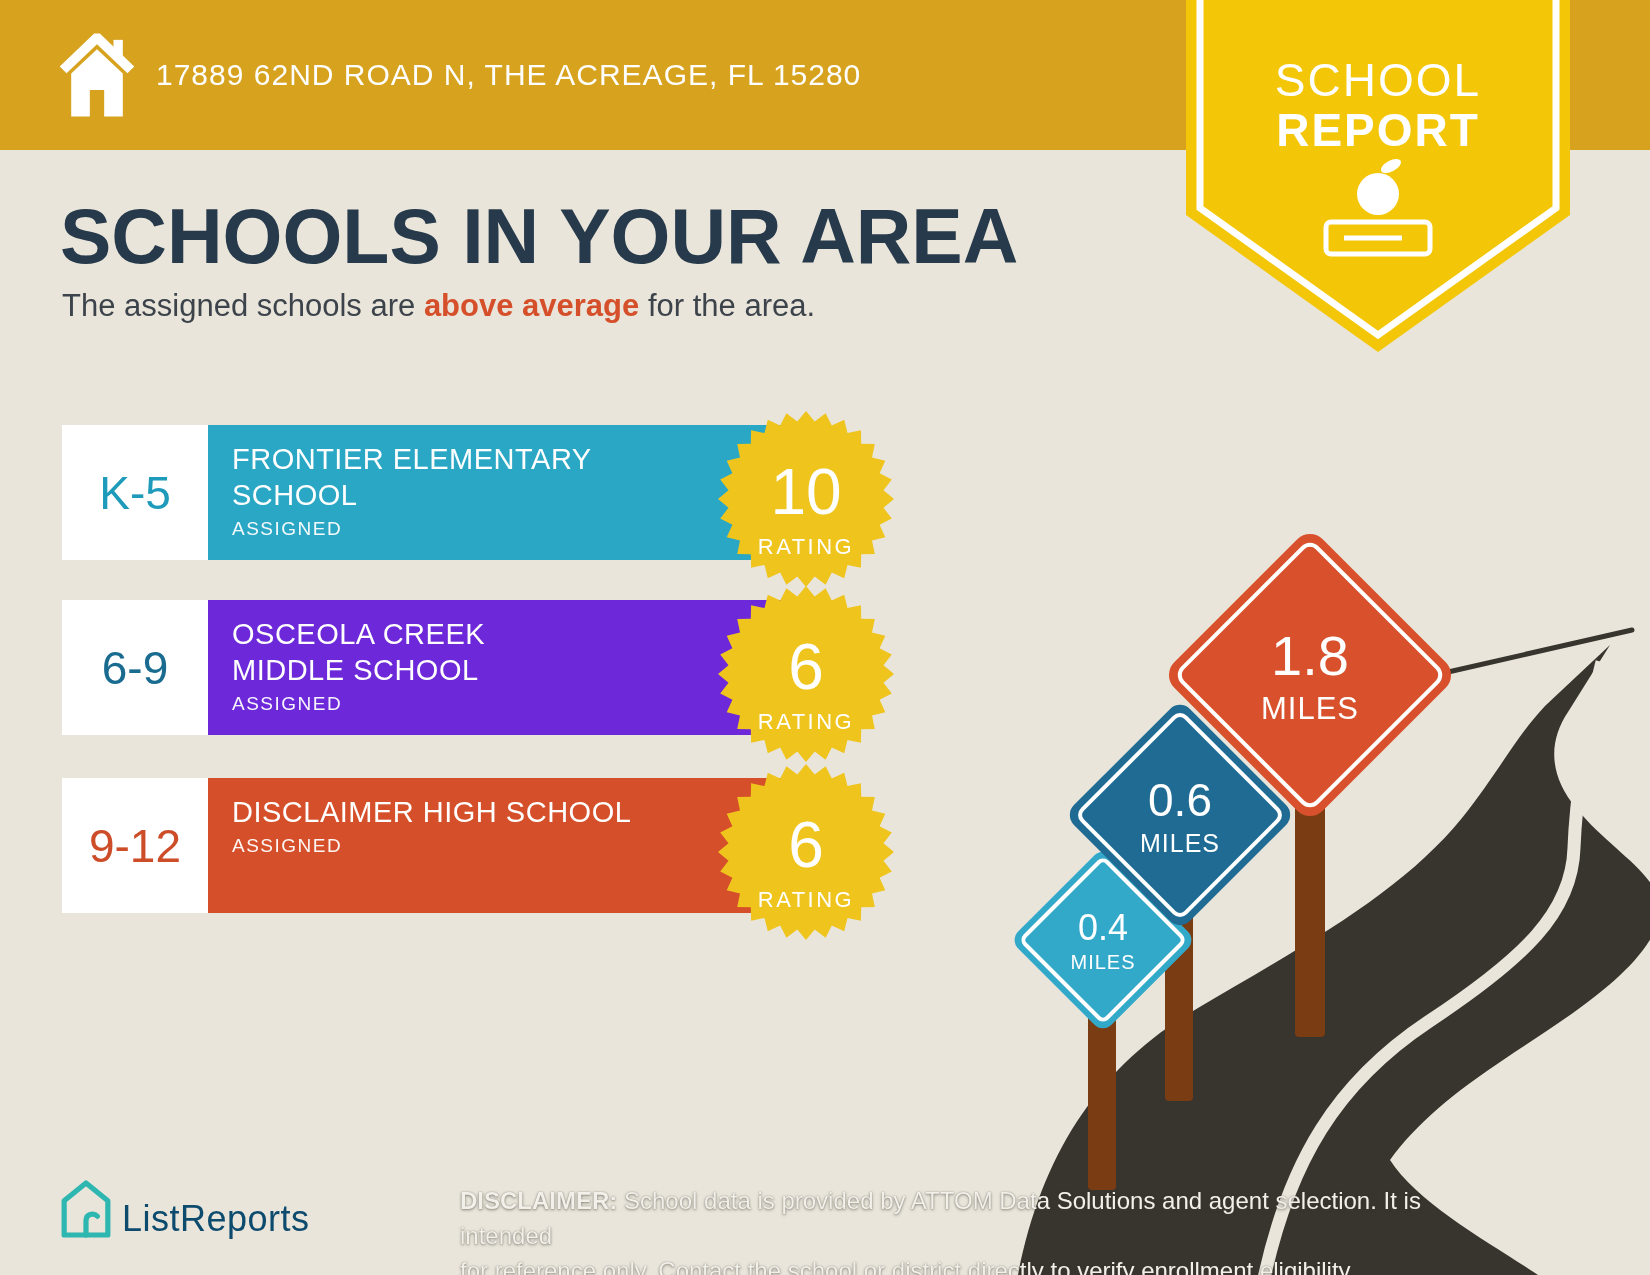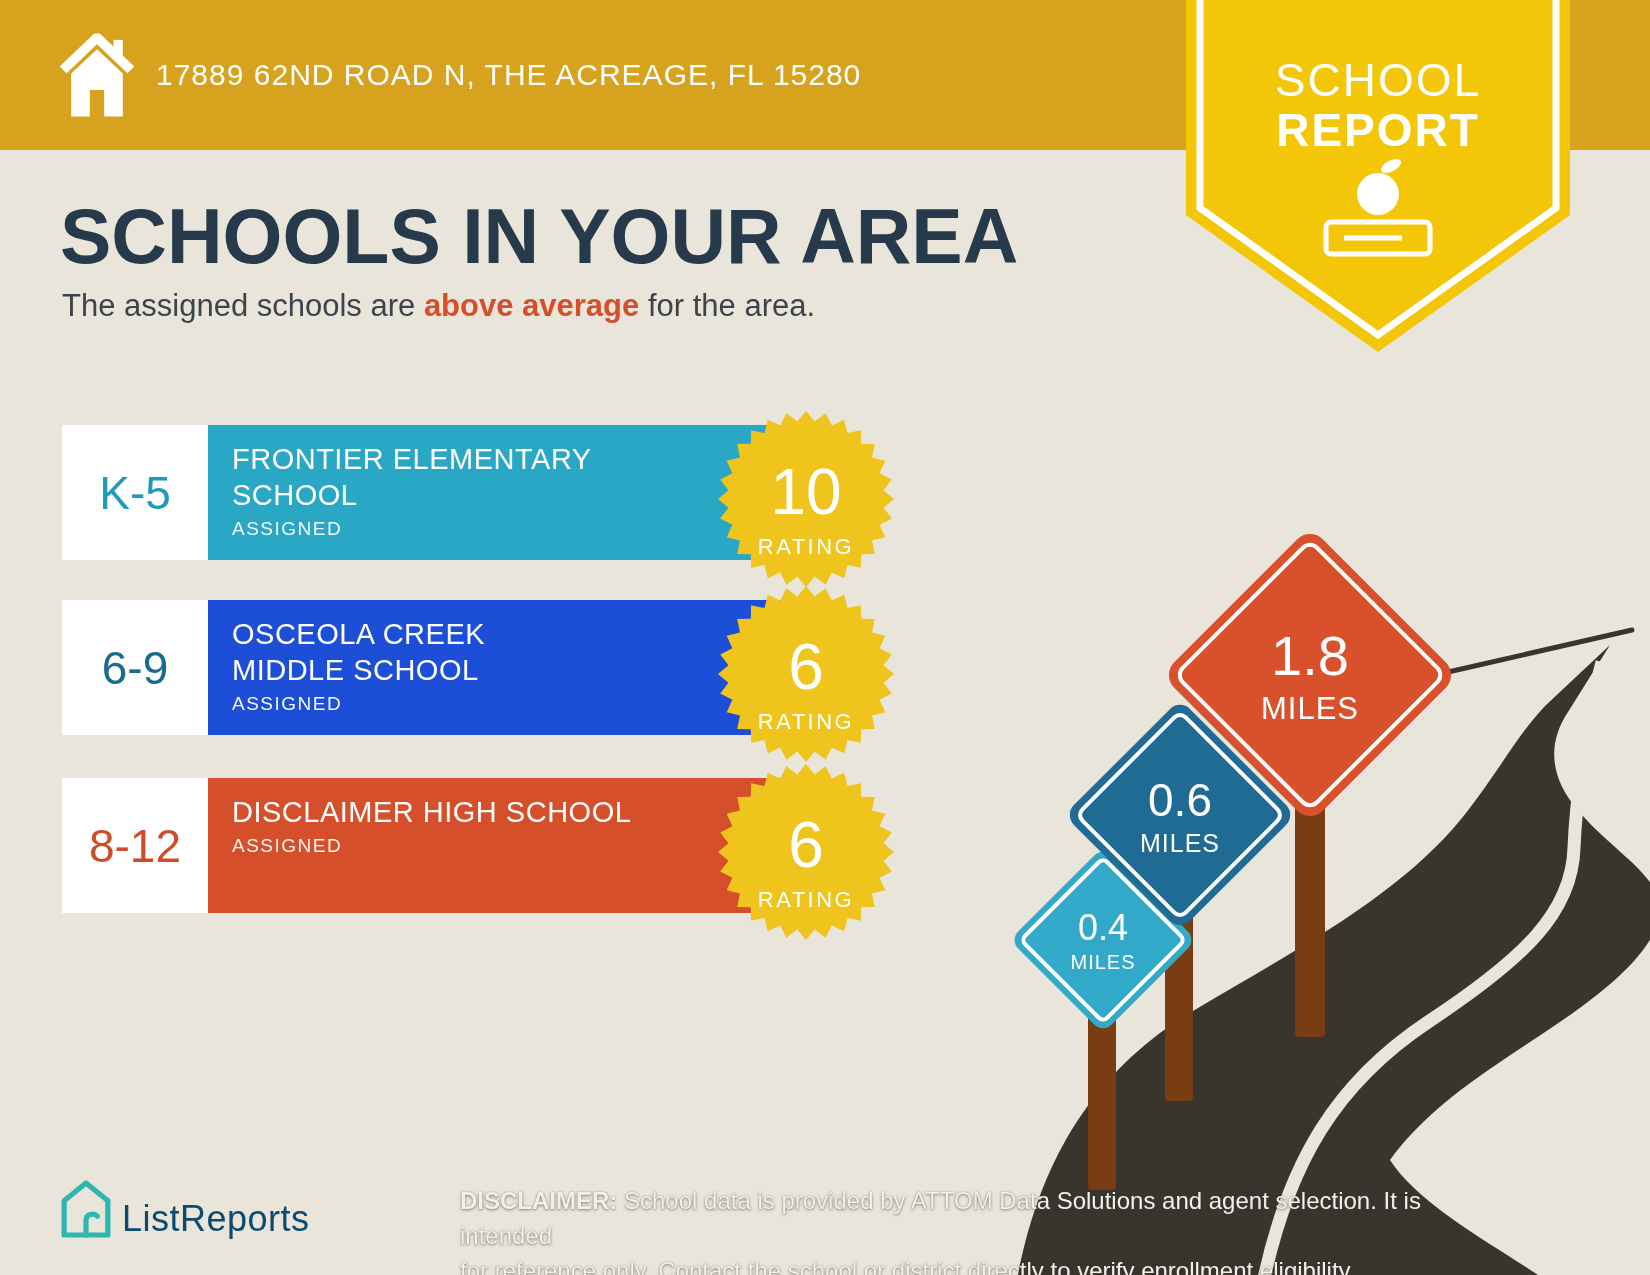--- a/index.html
+++ b/index.html
@@ -32,21 +32,21 @@
   .row1{top:425px;} .row2{top:600px;} .row3{top:778px;}
   .grade-box{
     position:absolute;left:0;top:0;width:146px;height:135px;background:#FFFFFF;
     display:flex;align-items:center;justify-content:center;font-size:46px;font-weight:400;text-align:right;
   }
   .row1 .grade-box{color:#1E9ABA;} .row2 .grade-box{color:#1A6B90;} .row3 .grade-box{color:#CC4D28;}
   .bar{
     position:absolute;left:146px;top:0;width:594px;height:135px;box-sizing:border-box;
     padding:16px 0 0 24px;color:#FFFFFF;
   }
-  .row1 .bar{background:#2AA7C5;} .row2 .bar{background:#1d4ed8;} .row3 .bar{background:#D5502A;}
+  .row1 .bar{background:#2AA7C5;} .row2 .bar{background:#6d28d9;} .row3 .bar{background:#D5502A;}
   .school-name{font-size:29px;line-height:36px;letter-spacing:.5px;font-weight:400;}
   .school-status{font-size:19px;letter-spacing:1.5px;margin-top:5px;opacity:.95;}
   .badge{position:absolute;left:649px;top:-21px;width:190px;height:190px;}
   .badge text{fill:#FFFFFF;}
   .badge .num{font-size:64px;font-weight:400;}
   .badge .lbl{font-size:22px;letter-spacing:2.5px;}
   
   .road-svg{position:absolute;left:0;top:0;z-index:1;}
   
   .sign{position:absolute;z-index:2;transform:rotate(45deg);}
@@ -133,21 +133,21 @@
       <div class="school-status">ASSIGNED</div>
     </div>
     <svg class="badge" viewBox="0 0 190 190">
       <polygon fill="#EFC41D" points="95.0,7.0 103.7,17.5 114.6,9.2 120.8,21.4 133.2,15.7 136.5,29.0 149.9,26.2 150.2,39.8 163.8,40.1 161.0,53.5 174.3,56.8 168.6,69.2 180.8,75.4 172.5,86.3 183.0,95.0 172.5,103.7 180.8,114.6 168.6,120.8 174.3,133.2 161.0,136.5 163.8,149.9 150.2,150.2 149.9,163.8 136.5,161.0 133.2,174.3 120.8,168.6 114.6,180.8 103.7,172.5 95.0,183.0 86.3,172.5 75.4,180.8 69.2,168.6 56.8,174.3 53.5,161.0 40.1,163.8 39.8,150.2 26.2,149.9 29.0,136.5 15.7,133.2 21.4,120.8 9.2,114.6 17.5,103.7 7.0,95.0 17.5,86.3 9.2,75.4 21.4,69.2 15.7,56.8 29.0,53.5 26.2,40.1 39.8,39.8 40.1,26.2 53.5,29.0 56.8,15.7 69.2,21.4 75.4,9.2 86.3,17.5"></polygon>
       <text class="num" x="95" y="110" text-anchor="middle">6</text>
       <text class="lbl" x="95" y="150" text-anchor="middle">RATING</text>
     </svg>
   </div>
 
   <div class="row row3">
-    <div class="grade-box">8-12</div>
+    <div class="grade-box">9-12</div>
     <div class="bar">
       <div class="school-name">
         <div>DISCLAIMER HIGH SCHOOL</div>
       </div>
       <div class="school-status">ASSIGNED</div>
     </div>
     <svg class="badge" viewBox="0 0 190 190">
       <polygon fill="#EFC41D" points="95.0,7.0 103.7,17.5 114.6,9.2 120.8,21.4 133.2,15.7 136.5,29.0 149.9,26.2 150.2,39.8 163.8,40.1 161.0,53.5 174.3,56.8 168.6,69.2 180.8,75.4 172.5,86.3 183.0,95.0 172.5,103.7 180.8,114.6 168.6,120.8 174.3,133.2 161.0,136.5 163.8,149.9 150.2,150.2 149.9,163.8 136.5,161.0 133.2,174.3 120.8,168.6 114.6,180.8 103.7,172.5 95.0,183.0 86.3,172.5 75.4,180.8 69.2,168.6 56.8,174.3 53.5,161.0 40.1,163.8 39.8,150.2 26.2,149.9 29.0,136.5 15.7,133.2 21.4,120.8 9.2,114.6 17.5,103.7 7.0,95.0 17.5,86.3 9.2,75.4 21.4,69.2 15.7,56.8 29.0,53.5 26.2,40.1 39.8,39.8 40.1,26.2 53.5,29.0 56.8,15.7 69.2,21.4 75.4,9.2 86.3,17.5"></polygon>
       <text class="num" x="95" y="110" text-anchor="middle">6</text>
       <text class="lbl" x="95" y="150" text-anchor="middle">RATING</text>

